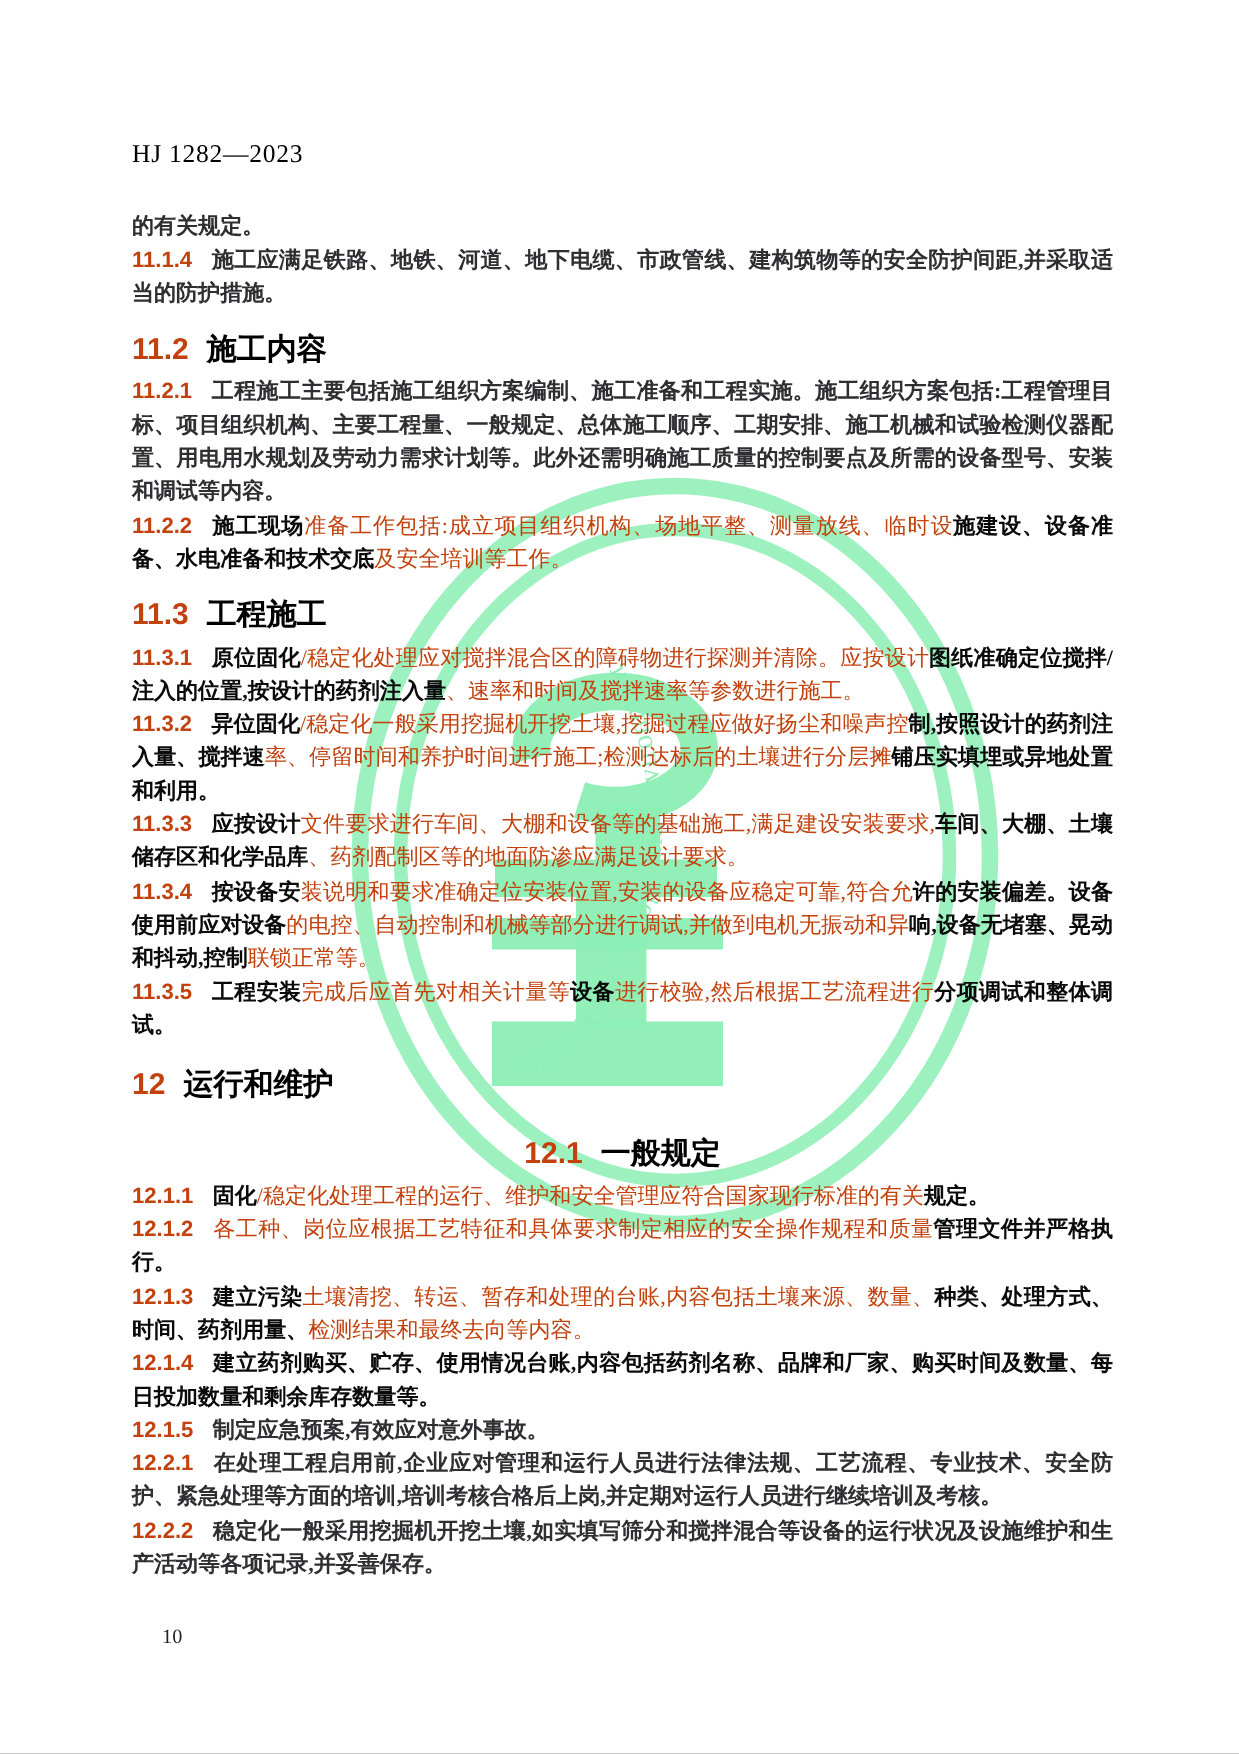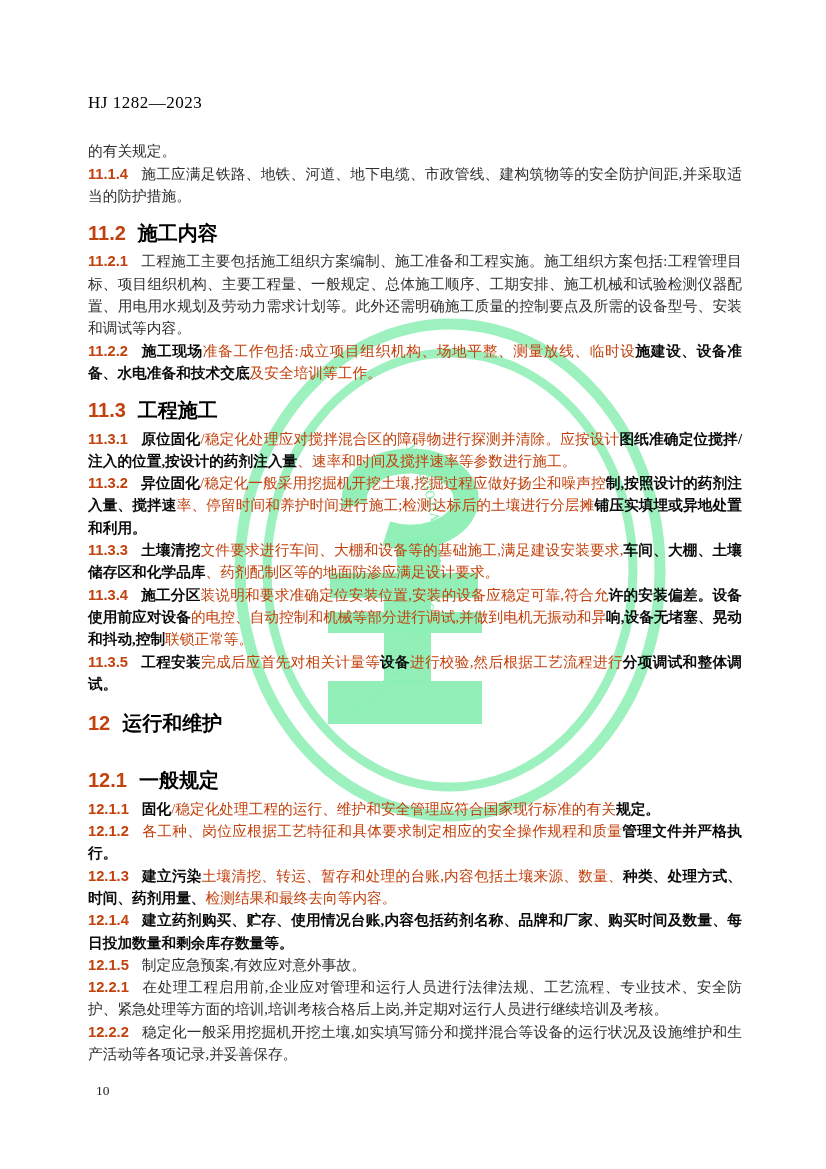--- a/index.html
+++ b/index.html
@@ -35,31 +35,31 @@
     font-size:14.7px;line-height:22.3px;
   }
   .doc-code{
     font-size:17px;font-weight:400;color:#000;
     margin:0 0 26px 0;letter-spacing:.5px;
   }
   .para{margin:0;text-align:justify;text-justify:inter-ideograph;}
   .heading{font-weight:700;color:#000;font-size:20px;text-align:left;}
   .lvl2{margin:15px 0 6px 0;}
   .lvl1{margin:17px 0 6px 0;}
-  .lvl1 + .lvl2{margin-top:35px;}
+  .lvl1 + .lvl2{margin-top:24px;text-align:center;}
   .num{
     font-family:"Liberation Sans","DejaVu Sans",sans-serif;
     font-weight:700;color:#c2410c;margin-right:13px;
   }
   .heading .num{margin-right:12px;}
   .w-b{font-weight:700;color:#0a0a0a;}
-  .w-n{font-weight:400;color:#2f2f33;}
+  .w-n{font-weight:700;color:#2f2f33;}
   .w-l{font-weight:400;color:#c2410c;}
   .pageno{
-    position:absolute;left:96px;top:1083px;z-index:2;
+    position:absolute;left:108px;top:1083px;z-index:2;
     font-size:13.5px;color:#222;
   }
 </style>
 </head>
 <body>
 
 <div class="page">
 
   <svg class="stamp" viewBox="0 0 440 504" xmlns="http://www.w3.org/2000/svg">
     <ellipse class="ring ring-outer" cx="220" cy="252" rx="210" ry="246"></ellipse>
@@ -82,22 +82,22 @@
     <p class="doc-code">HJ 1282—2023</p>
     <div>
         <p class="para"><span class="w-n">的有关规定。</span></p>
         <p class="para"><span class="num">11.1.4</span><span class="w-n">施工应满足铁路、地铁、河道、地下电缆、市政管线、建构筑物等的安全防护间距,并采取适当的防护措施。</span></p>
         <p class="heading lvl2"><span class="num">11.2</span><span>施工内容</span></p>
         <p class="para"><span class="num">11.2.1</span><span class="w-n">工程施工主要包括施工组织方案编制、施工准备和工程实施。施工组织方案包括:工程管理目标、项目组织机构、主要工程量、一般规定、总体施工顺序、工期安排、施工机械和试验检测仪器配置、用电用水规划及劳动力需求计划等。此外还需明确施工质量的控制要点及所需的设备型号、安装和调试等内容。</span></p>
         <p class="para"><span class="num">11.2.2</span><span class="w-b">施工现场</span><span class="w-l">准备工作包括:成立项目组织机构、场地平整、测量放线、临时设</span><span class="w-b">施建设、设备准备、水电准备和技术交底</span><span class="w-l">及安全培训等工作。</span></p>
         <p class="heading lvl2"><span class="num">11.3</span><span>工程施工</span></p>
         <p class="para"><span class="num">11.3.1</span><span class="w-b">原位固化</span><span class="w-l">/稳定化处理应对搅拌混合区的障碍物进行探测并清除。应按设计</span><span class="w-b">图纸准确定位搅拌/注入的位置,按设计的药剂注入量</span><span class="w-l">、速率和时间及搅拌速率等参数进行施工。</span></p>
         <p class="para"><span class="num">11.3.2</span><span class="w-b">异位固化</span><span class="w-l">/稳定化一般采用挖掘机开挖土壤,挖掘过程应做好扬尘和噪声控</span><span class="w-b">制,按照设计的药剂注入量、搅拌速</span><span class="w-l">率、停留时间和养护时间进行施工;检测达标后的土壤进行分层摊</span><span class="w-b">铺压实填埋或异地处置和利用。</span></p>
-        <p class="para"><span class="num">11.3.3</span><span class="w-b">土壤清挖</span><span class="w-l">文件要求进行车间、大棚和设备等的基础施工,满足建设安装要求,</span><span class="w-b">车间、大棚、土壤储存区和化学品库</span><span class="w-l">、药剂配制区等的地面防渗应满足设计要求。</span></p>
-        <p class="para"><span class="num">11.3.4</span><span class="w-b">施工分区</span><span class="w-l">装说明和要求准确定位安装位置,安装的设备应稳定可靠,符合允</span><span class="w-b">许的安装偏差。设备使用前应对设备</span><span class="w-l">的电控、自动控制和机械等部分进行调试,并做到电机无振动和异</span><span class="w-b">响,设备无堵塞、晃动和抖动,控制</span><span class="w-l">联锁正常等。</span></p>
+        <p class="para"><span class="num">11.3.3</span><span class="w-b">应按设计</span><span class="w-l">文件要求进行车间、大棚和设备等的基础施工,满足建设安装要求,</span><span class="w-b">车间、大棚、土壤储存区和化学品库</span><span class="w-l">、药剂配制区等的地面防渗应满足设计要求。</span></p>
+        <p class="para"><span class="num">11.3.4</span><span class="w-b">按设备安</span><span class="w-l">装说明和要求准确定位安装位置,安装的设备应稳定可靠,符合允</span><span class="w-b">许的安装偏差。设备使用前应对设备</span><span class="w-l">的电控、自动控制和机械等部分进行调试,并做到电机无振动和异</span><span class="w-b">响,设备无堵塞、晃动和抖动,控制</span><span class="w-l">联锁正常等。</span></p>
         <p class="para"><span class="num">11.3.5</span><span class="w-b">工程安装</span><span class="w-l">完成后应首先对相关计量等</span><span class="w-b">设备</span><span class="w-l">进行校验,然后根据工艺流程进行</span><span class="w-b">分项调试和整体调试。</span></p>
         <p class="heading lvl1"><span class="num">12</span><span>运行和维护</span></p>
         <p class="heading lvl2"><span class="num">12.1</span><span>一般规定</span></p>
         <p class="para"><span class="num">12.1.1</span><span class="w-b">固化</span><span class="w-l">/稳定化处理工程的运行、维护和安全管理应符合国家现行标准的有关</span><span class="w-b">规定。</span></p>
         <p class="para"><span class="num">12.1.2</span><span class="w-l">各工种、岗位应根据工艺特征和具体要求制定相应的安全操作规程和质量</span><span class="w-b">管理文件并严格执行。</span></p>
         <p class="para"><span class="num">12.1.3</span><span class="w-b">建立污染</span><span class="w-l">土壤清挖、转运、暂存和处理的台账,内容包括土壤来源、数量、</span><span class="w-b">种类、处理方式、时间、药剂用量、</span><span class="w-l">检测结果和最终去向等内容。</span></p>
         <p class="para"><span class="num">12.1.4</span><span class="w-b">建立药剂购买、贮存、使用情况台账,内容包括药剂名称、品牌和厂家、购买时间及数量、每日投加数量和剩余库存数量等。</span></p>
         <p class="para"><span class="num">12.1.5</span><span class="w-n">制定应急预案,有效应对意外事故。</span></p>
         <p class="para"><span class="num">12.2.1</span><span class="w-n">在处理工程启用前,企业应对管理和运行人员进行法律法规、工艺流程、专业技术、安全防护、紧急处理等方面的培训,培训考核合格后上岗,并定期对运行人员进行继续培训及考核。</span></p>
         <p class="para"><span class="num">12.2.2</span><span class="w-n">稳定化一般采用挖掘机开挖土壤,如实填写筛分和搅拌混合等设备的运行状况及设施维护和生产活动等各项记录,并妥善保存。</span></p>

